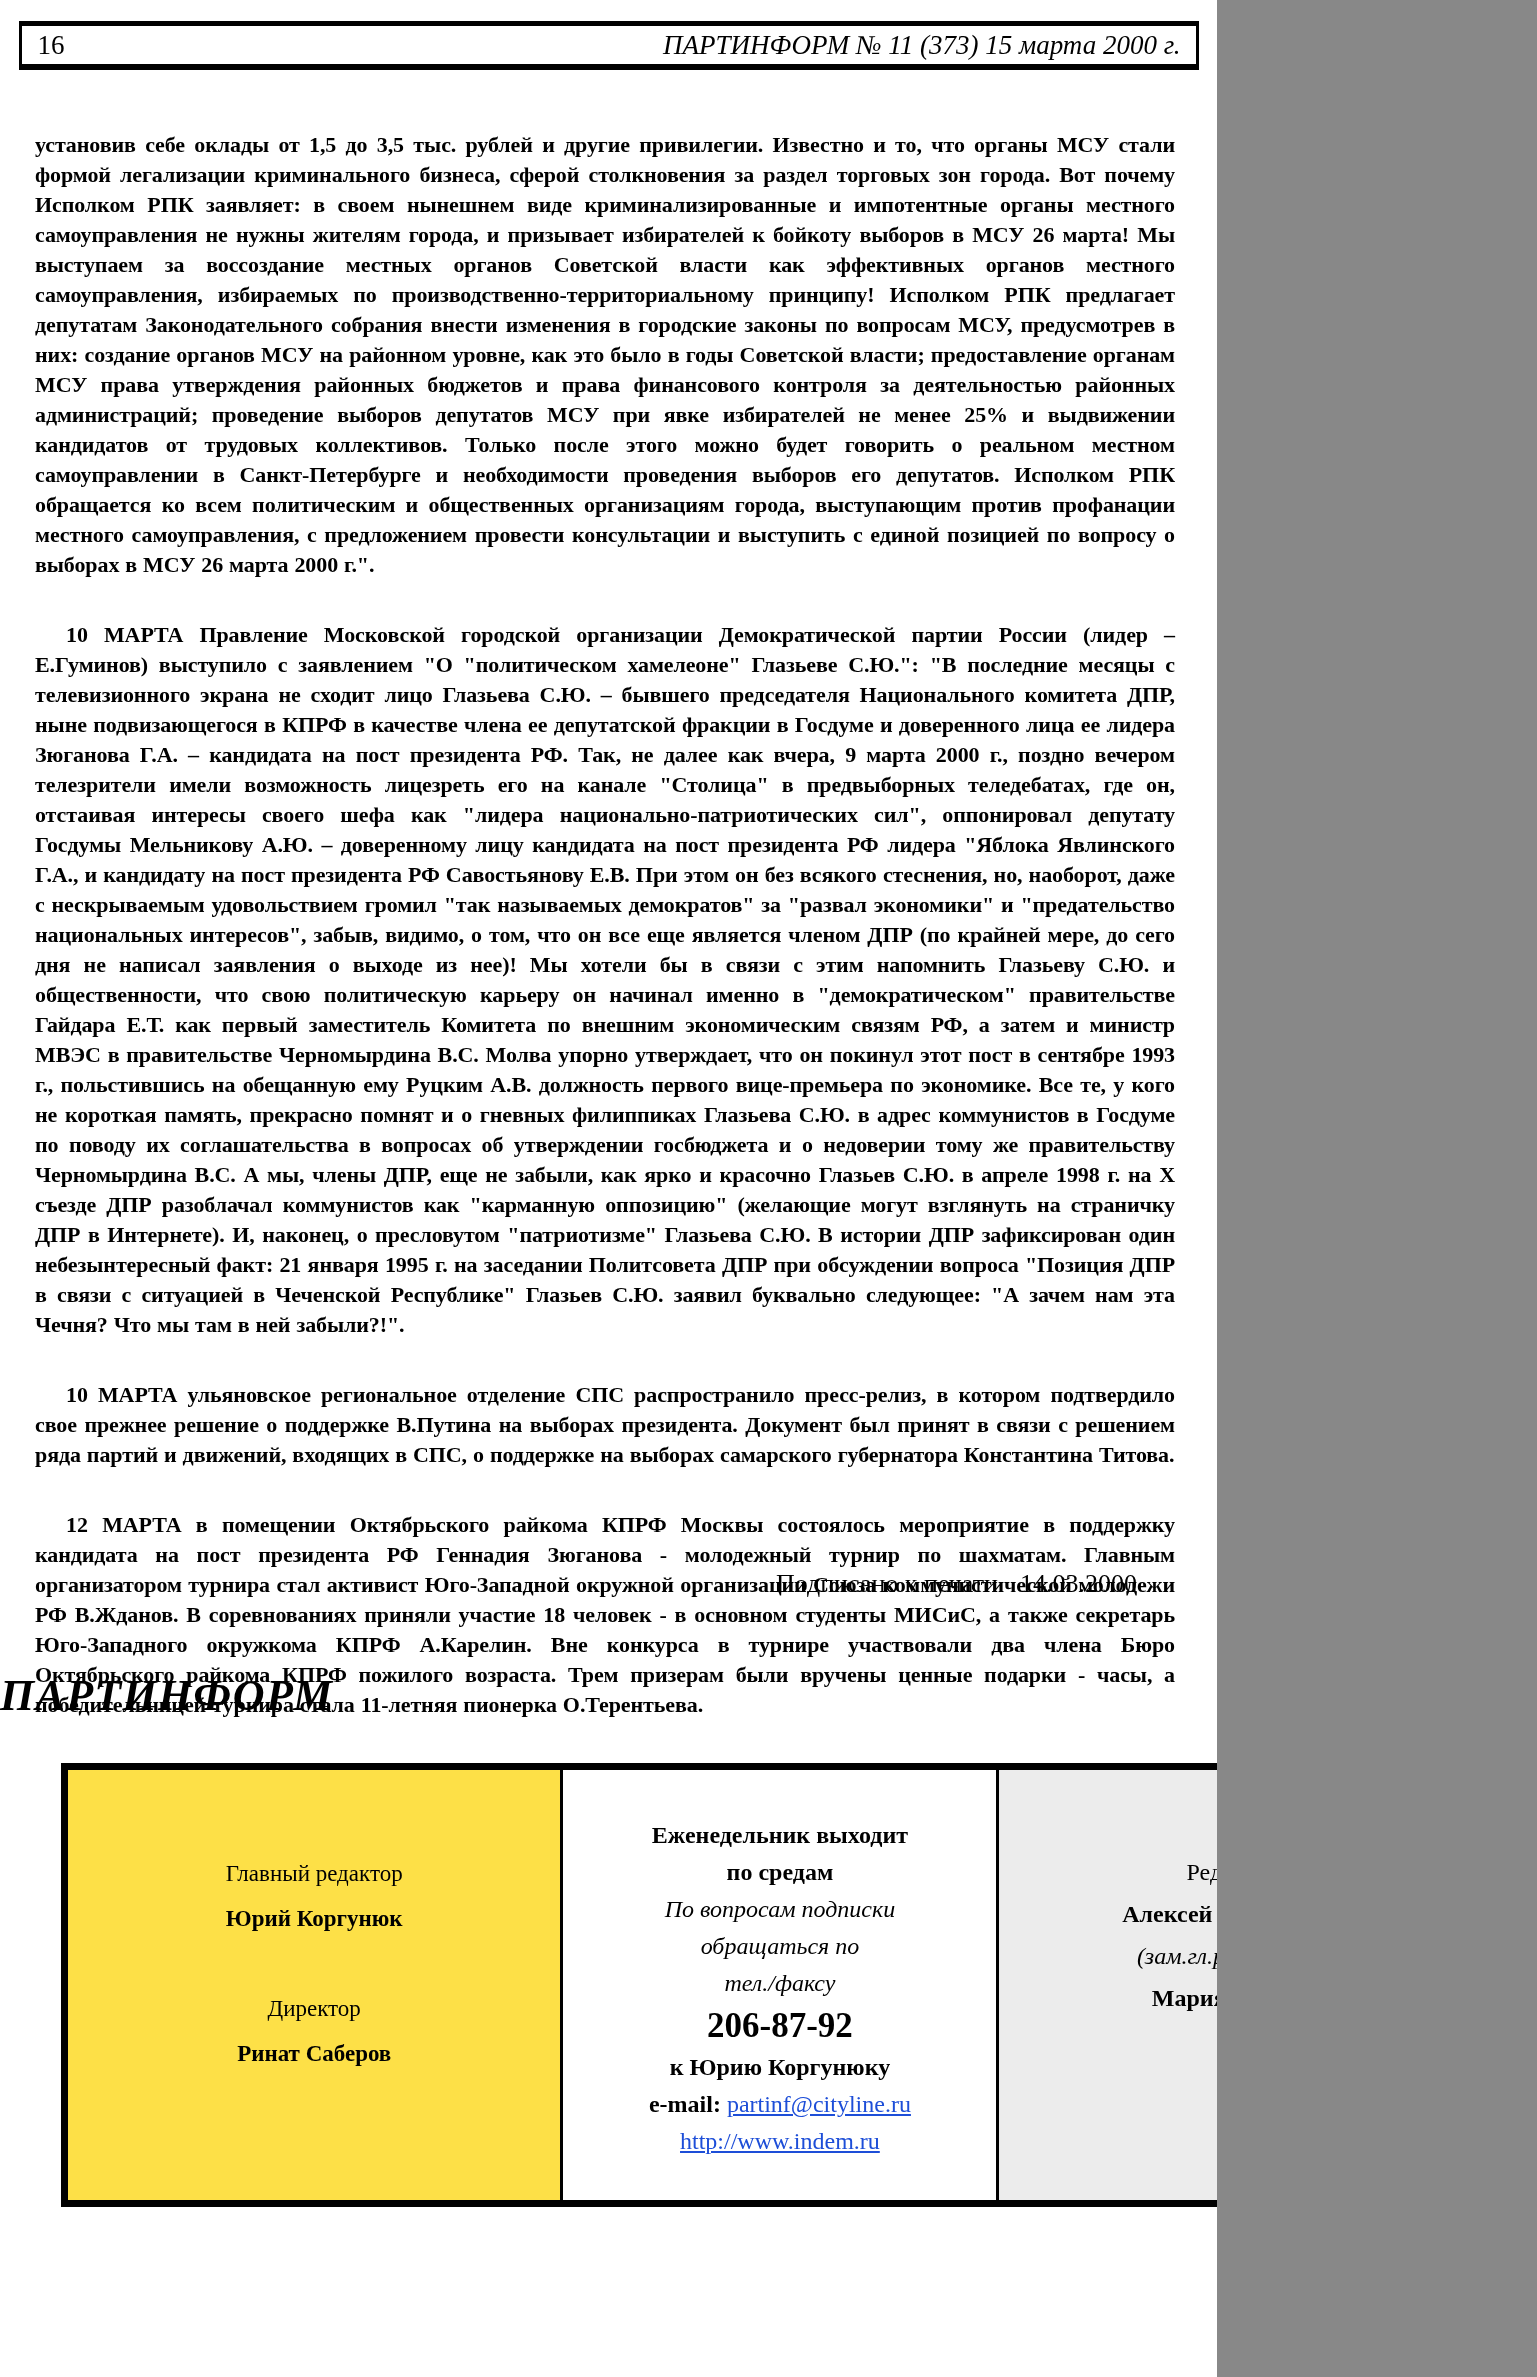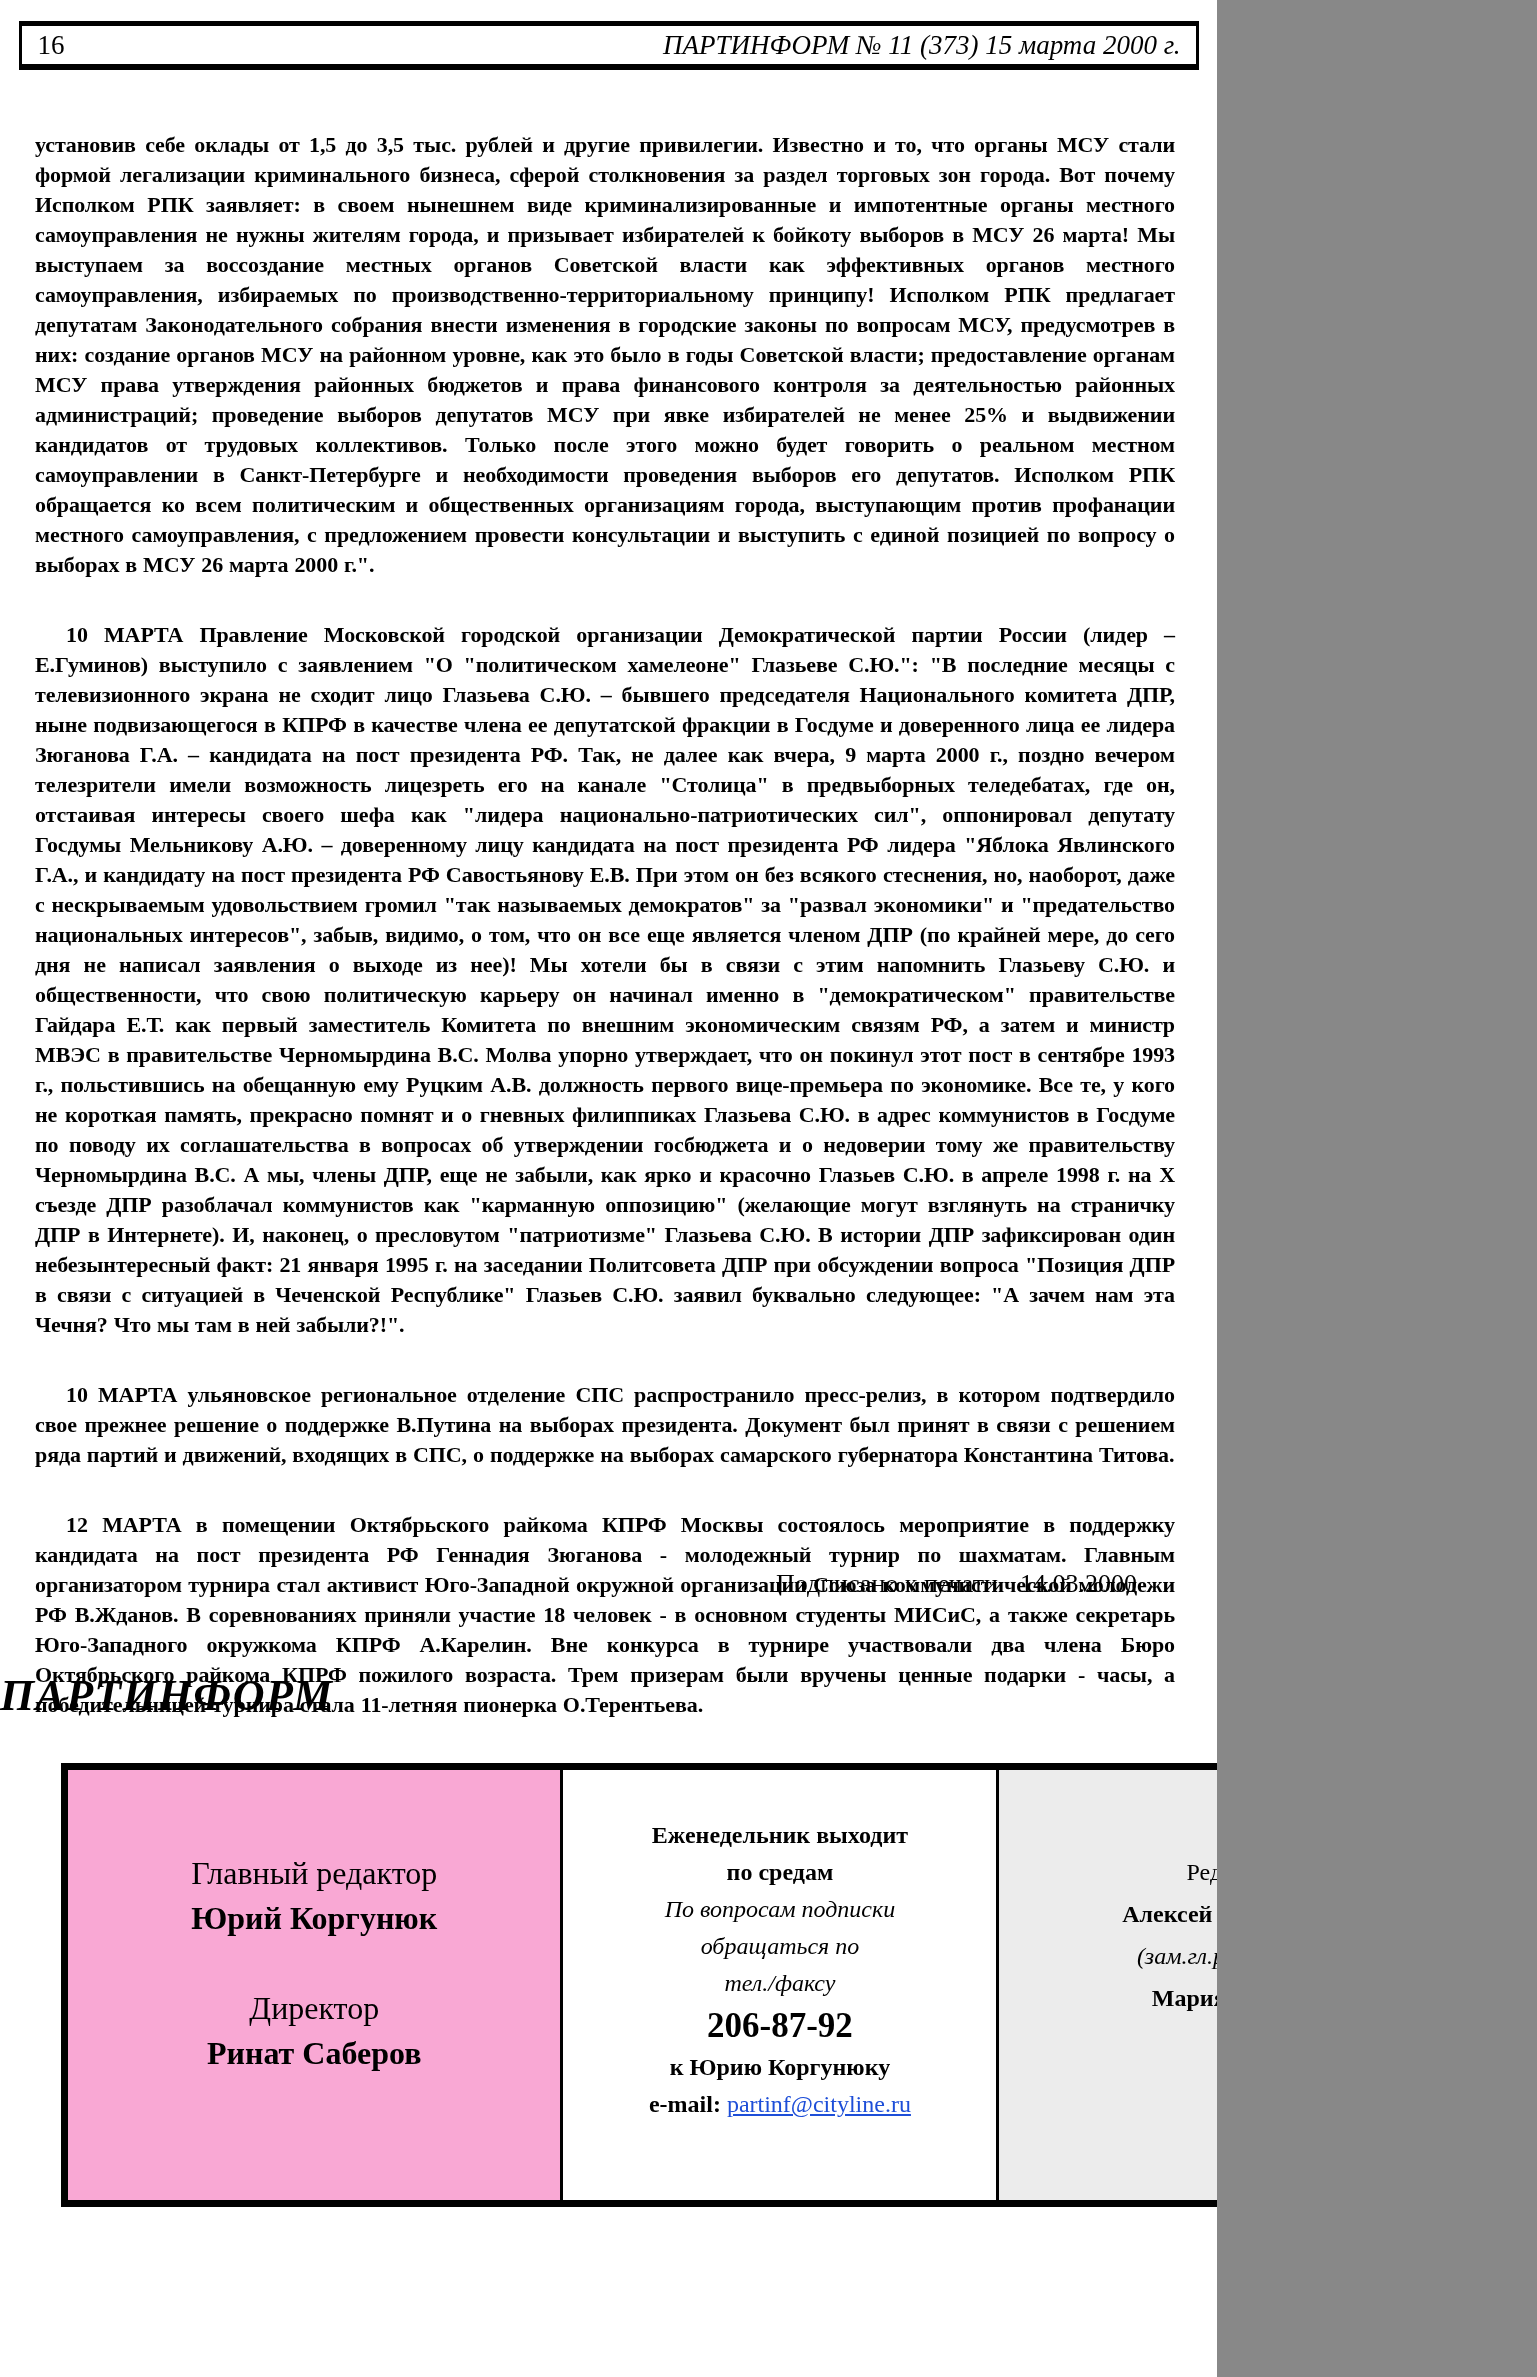--- a/index.html
+++ b/index.html
@@ -52,22 +52,22 @@
   }
 
   
   .footer-table{
     position:absolute;left:61px;top:1763px;width:1421px;height:444px;
     border:7px solid #000;
     display:flex;align-items:stretch;
   }
   .footer-cell{padding-top:81px;text-align:center;}
   .cell-left{
-    width:35%;background:#f9a8d4;
-    font-size:32px;line-height:45px;
+    width:35%;background:#fde047;
+    font-size:23px;line-height:45px;
   }
   .cell-middle{
     width:31.2%;background:#ffffff;
     border-left:3.2px solid #000;border-right:3.2px solid #000;
     font-size:24px;line-height:37px;
     padding-top:47px;
   }
   .cell-right{
     width:33.8%;background:#ececec;
     font-size:24px;line-height:42px;
@@ -116,20 +116,23 @@
       <div class="b">по средам</div>
       <div class="i">По вопросам подписки</div>
       <div class="i">обращаться по</div>
       <div class="i">тел./факсу</div>
       <div class="phone">206-87-92</div>
       <div class="b">к Юрию Коргунюку</div>
       <div>
         <span class="b">e-mail:</span>
         <span class="linklike">partinf@cityline.ru</span>
       </div>
+      <div>
+        <span class="linklike">http://www.indem.ru</span>
+      </div>
     </div>
 
     <div class="footer-cell cell-right">
       <div>Редакция:</div>
       <div class="b">Алексей Пятковский</div>
       <div class="i">(зам.гл.редактора),</div>
       <div class="b">Мария Дунаева</div>
     </div>
 
   </div>

